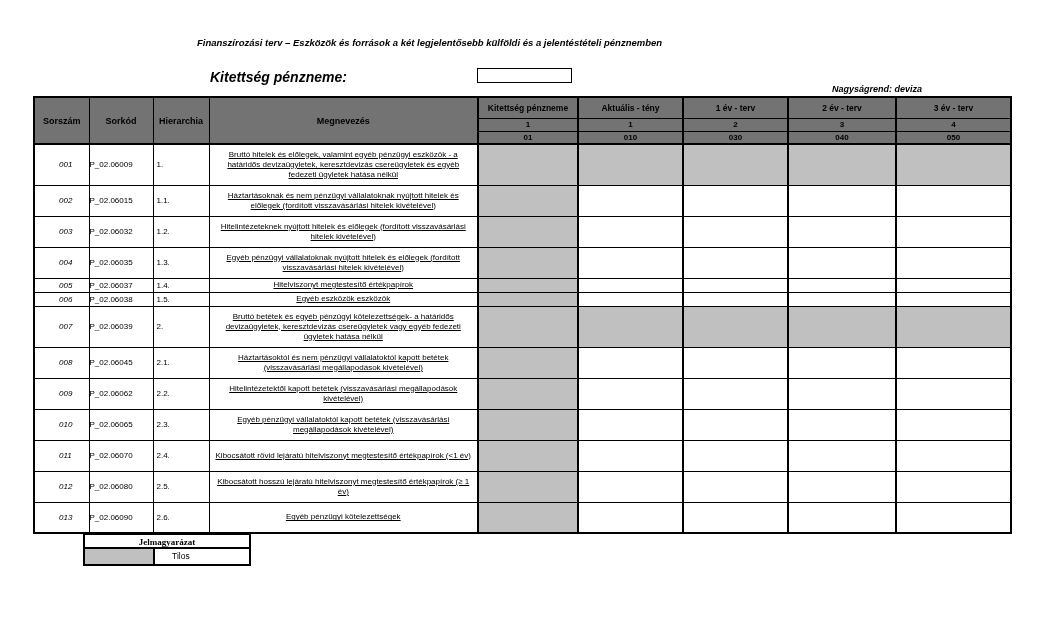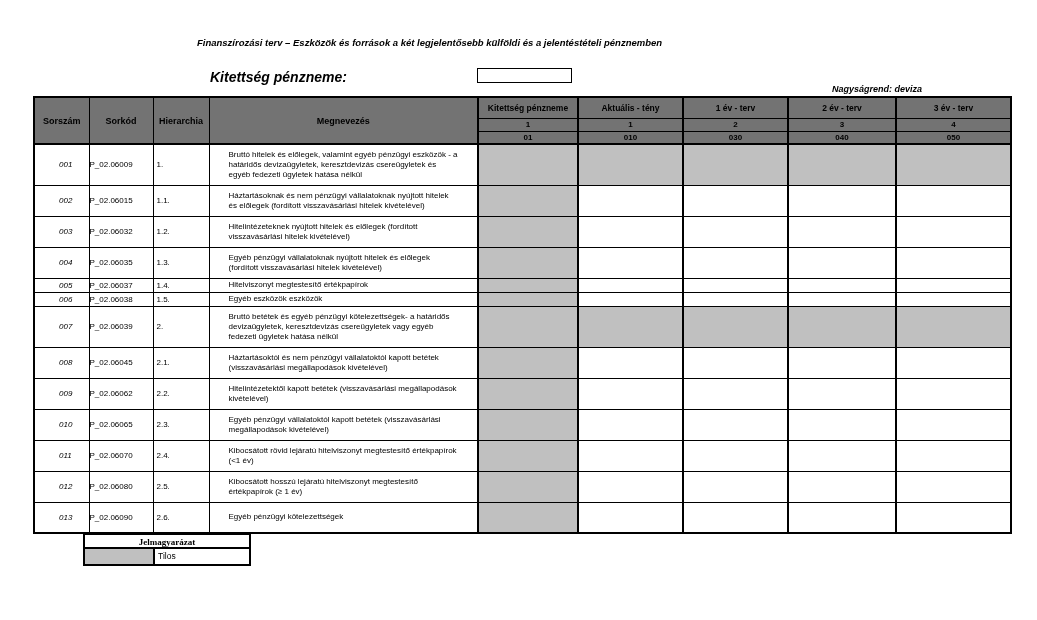--- a/index.html
+++ b/index.html
@@ -29,34 +29,34 @@
   thead th.lhead { font-size:9px; }
   thead th.dcol { border-left:2px solid #000; height:21px; padding:1px; }
   thead tr.band-num th { height:13px; font-size:8px; }
   thead tr.band-code th { height:13px; font-size:8px; border-bottom:2.5px solid #000; }
   thead th.lhead { border-bottom:2.5px solid #000; }
 
   tbody td { font-size:8px; vertical-align:middle; background:#fff; }
   tbody td.num  { text-align:left; font-style:italic;padding-left:24px; }
   tbody td.code { text-align:left; }
   tbody td.hier { text-align:left; padding-left:3px; }
-  tbody td.desc { text-align:left; padding:1px 19px; line-height:10px; }
+  tbody td.desc { text-align:center; padding:1px 3px; line-height:10px;text-decoration:underline; }
   tbody td.data { border-left:2px solid #000; }
   tbody td.shaded { background:#c0c0c0; }
   tbody tr.r3 { height:41px; }
   tbody tr.r2 { height:31px; }
   tbody tr.r1 { height:14px; }
 
   .legend { position:absolute; top:533px; left:83px; width:168px;
             border:2.5px solid #000; background:#fff; }
   .legend-title { height:14px; text-align:center; font-size:9px; font-weight:bold;
                   border-bottom:2px solid #000; line-height:14px;font-family:Liberation Serif, serif; }
   .legend-row { display:flex; height:15px; }
   .legend-swatch { width:70px; height:100%; background:#c0c0c0; border-right:2px solid #000; }
-  .legend-label { flex:1; font-size:8.5px; line-height:15px; padding-left:3px; }
+  .legend-label { flex:1; font-size:8.5px; line-height:15px; padding-left:17px; }
 </style>
 </head>
 <body>
 
 <div class="page">
 
   <div class="doc-subtitle">Finanszírozási terv – Eszközök és források a két legjelentősebb külföldi és a  jelentéstételi pénznemben</div>
 
   <div class="currency-label">Kitettség pénzneme:</div>
   <input type="text" class="currency-input" value="" style="">

